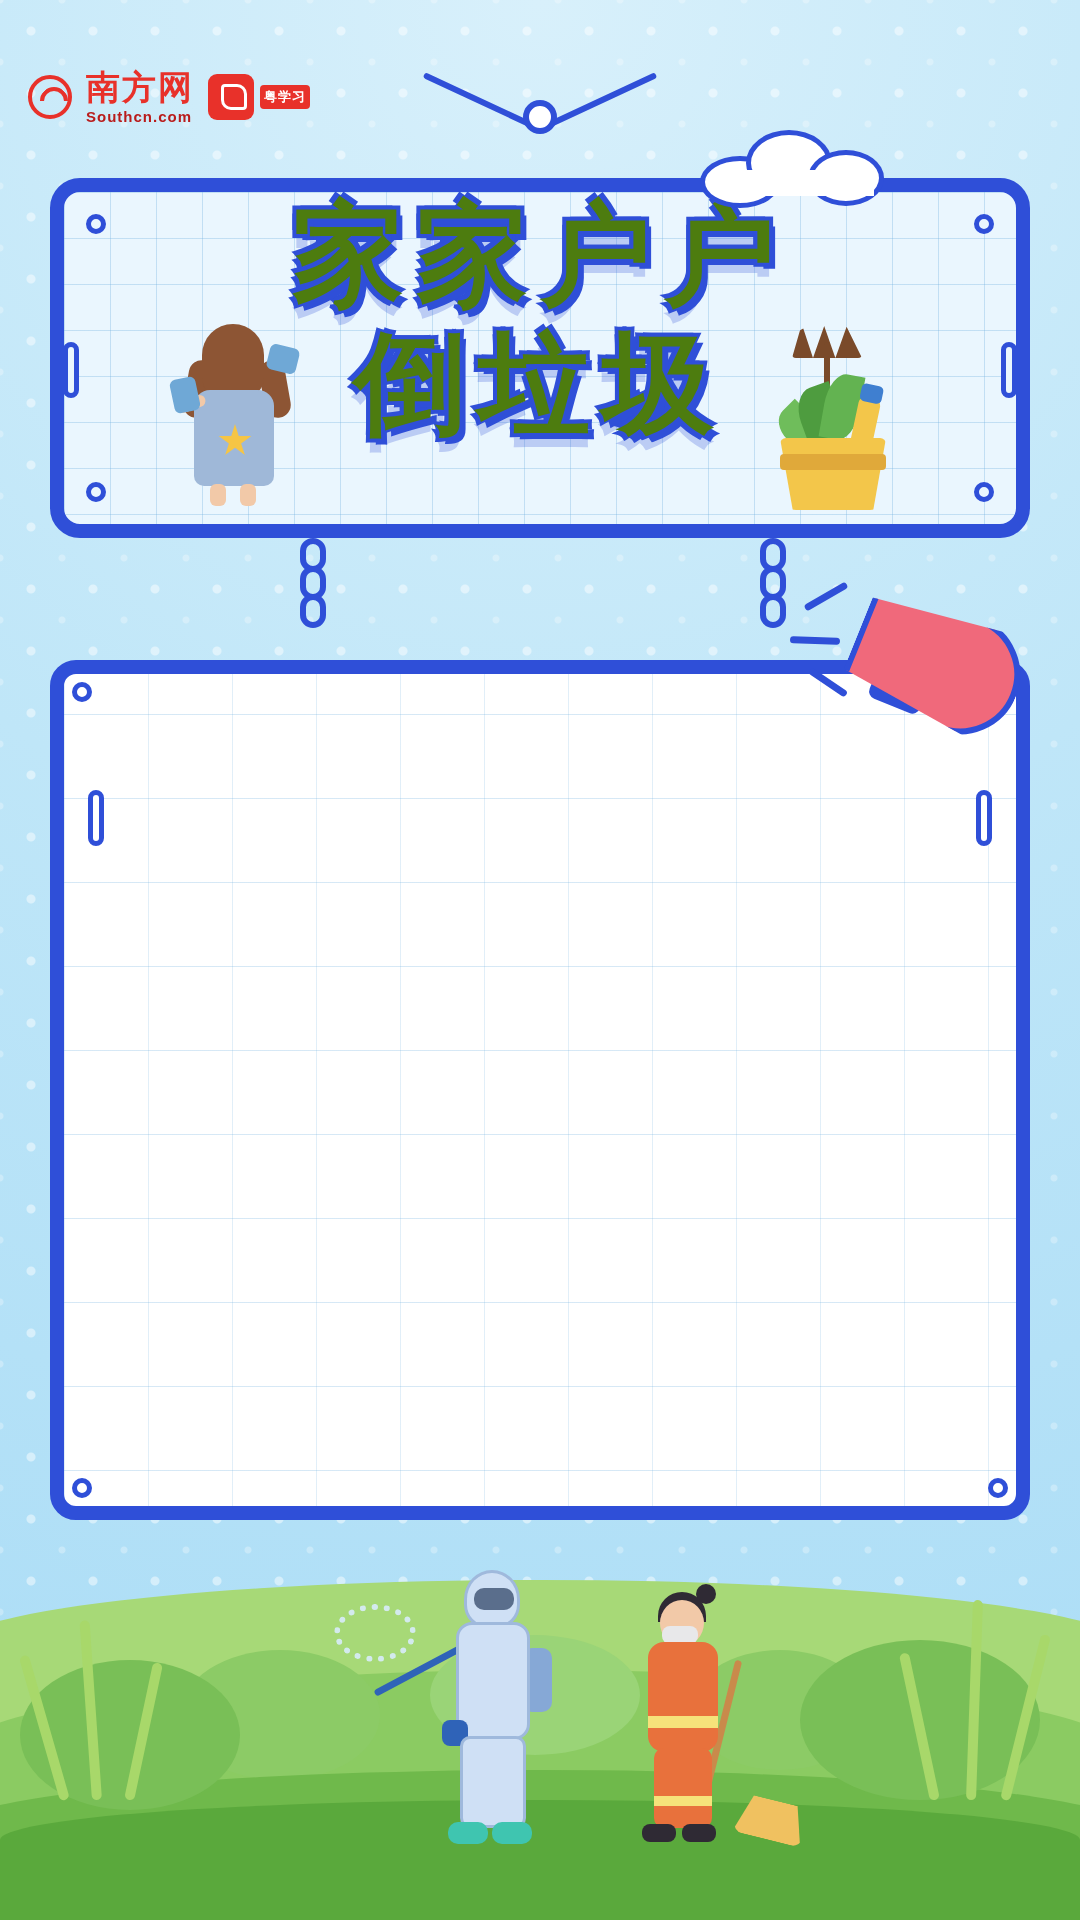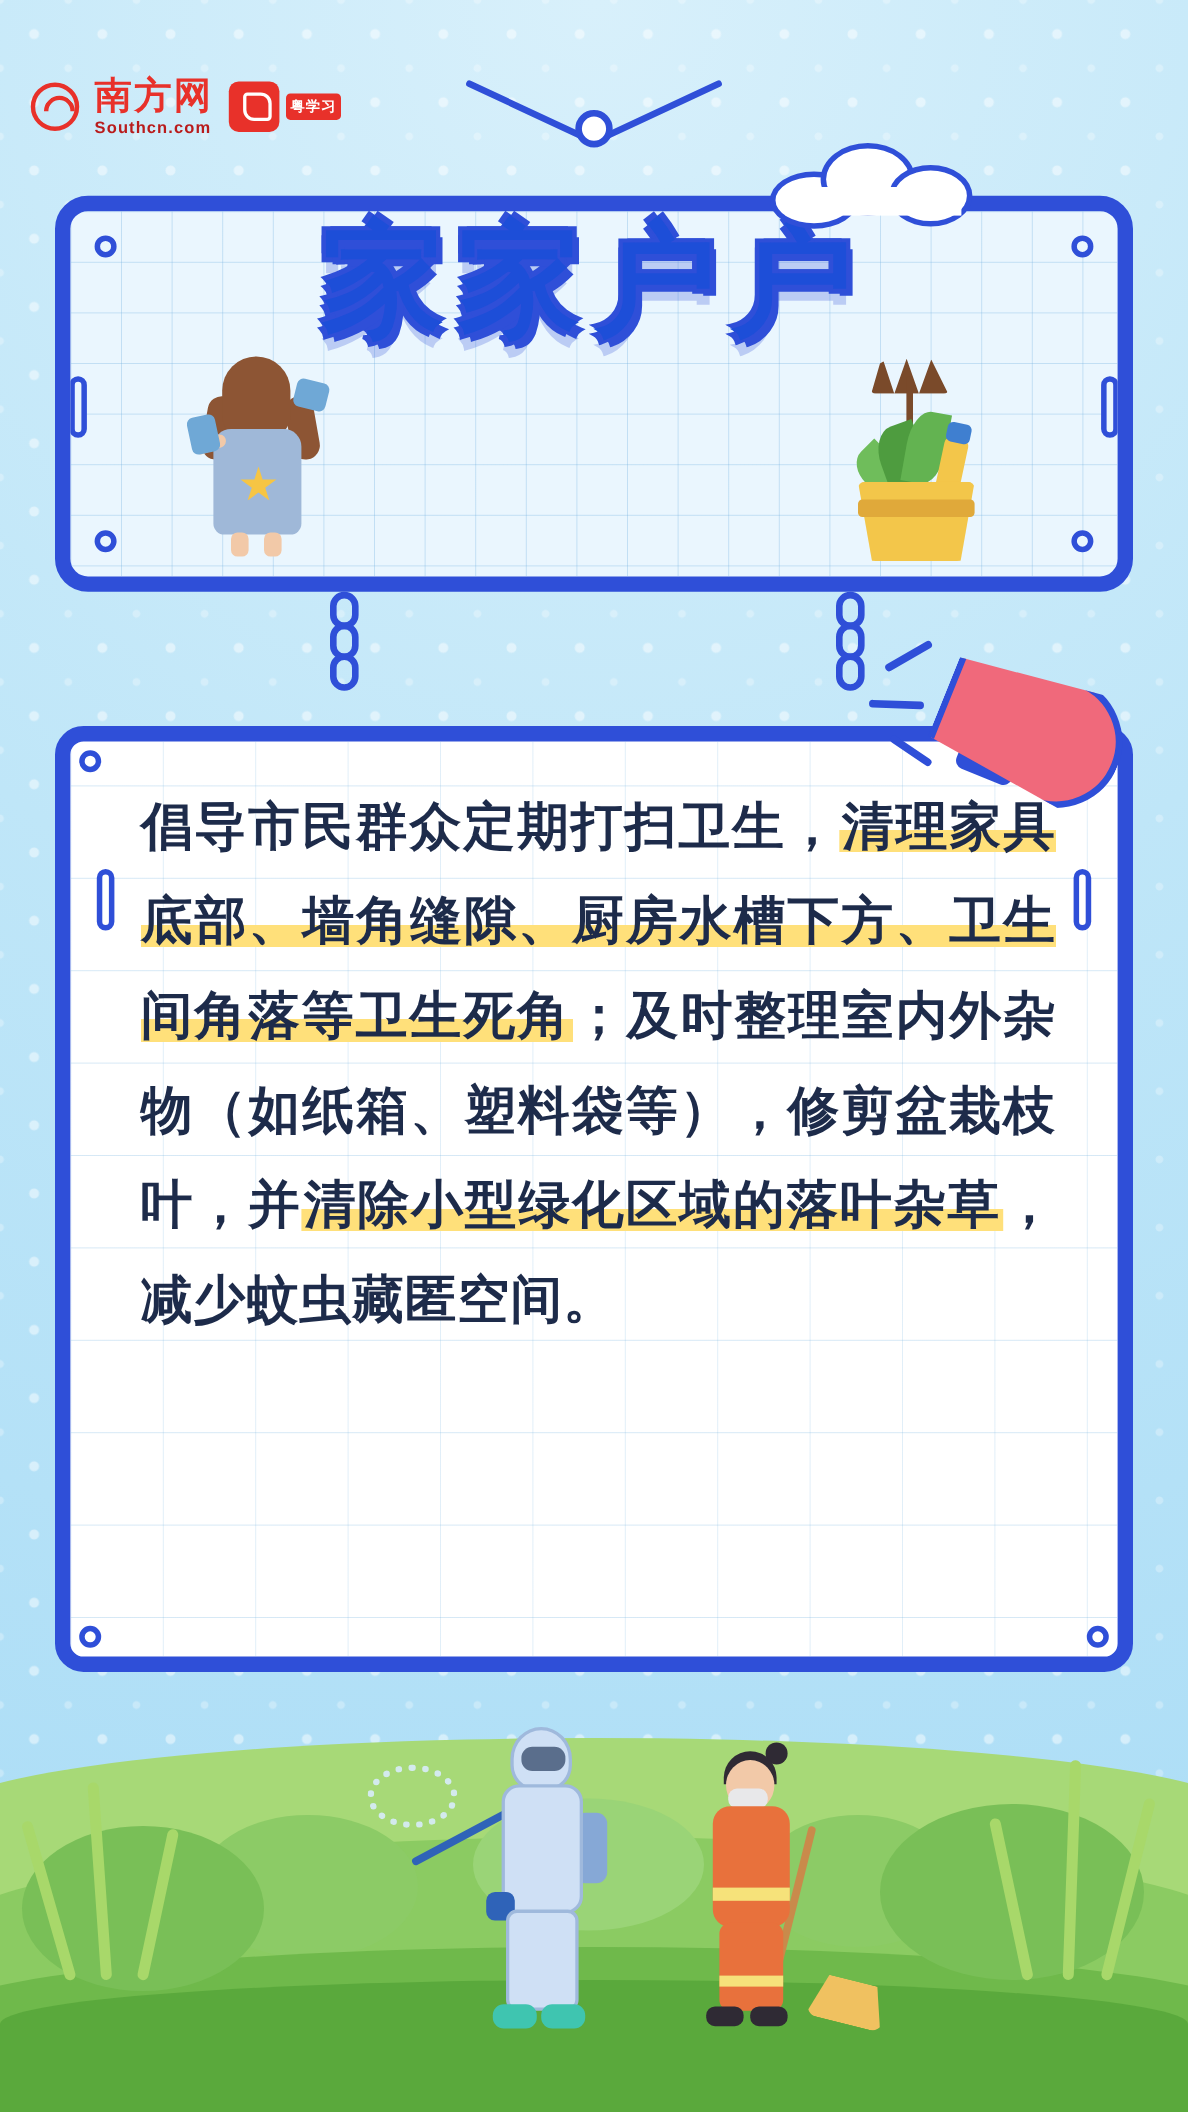--- a/index.html
+++ b/index.html
@@ -207,21 +207,21 @@
     position: absolute;
     top: 192px; left: 0; right: 0;
     text-align: center;
     z-index: 4;
     pointer-events: none;
   }
   .title-line {
     font-size: 112px;
     font-weight: 700;
     letter-spacing: 12px;
-    color: #1d4ed8;
+    color: #4d7c0f;
     line-height: 1.12;
     text-shadow:
       6px 6px 0 #2f4fd8,
       -4px -4px 0 #2f4fd8,
       4px -4px 0 #2f4fd8,
       -4px 4px 0 #2f4fd8,
       0 14px 0 rgba(47,79,216,.25);
   }
   .title-line-2 { margin-top: 4px; }
 
@@ -791,20 +791,21 @@
     <div class="leaf leaf1"></div>
     <div class="leaf leaf2"></div>
     <div class="brush"></div>
     <div class="pot"></div>
     <div class="pot-band"></div>
   </div>
 </div>
 
 <div class="title-wrap">
   <div class="title-line title-line-1">家家户户</div>
+  <div class="title-line title-line-2">倒垃圾</div>
 </div>
 
 <div class="chain chain-l">
   <div class="chain-link"></div>
   <div class="chain-link"></div>
   <div class="chain-link"></div>
 </div>
 <div class="chain chain-r">
   <div class="chain-link"></div>
   <div class="chain-link"></div>
@@ -815,21 +816,20 @@
   <div class="panel-frame">
     <div class="panel-lines"></div>
   </div>
   <div class="panel-screw ps1"></div>
   <div class="panel-screw ps2"></div>
   <div class="panel-screw ps3"></div>
   <div class="panel-screw ps4"></div>
   <div class="panel-tab pt-left"></div>
   <div class="panel-tab pt-right"></div>
 
-  <div class="body-text" id="body-text"><span>倡导市民群众定期打扫卫生，</span><span class="hl">清理家具底部、墙角缝隙、厨房水槽下方、卫生间角落等卫生死角</span><span>；及时整理室内外杂物（如纸箱、塑料袋等），修剪盆栽枝叶，并</span><span class="hl">清除小型绿化区域的落叶杂草</span><span>，减少蚊虫藏匿空间。</span></div>
 </div>
 
 <div class="megaphone">
   <div class="mega-ray mr1"></div>
   <div class="mega-ray mr2"></div>
   <div class="mega-ray mr3"></div>
   <div class="mega-handle"></div>
   <div class="mega-cone"></div>
 </div>
 

